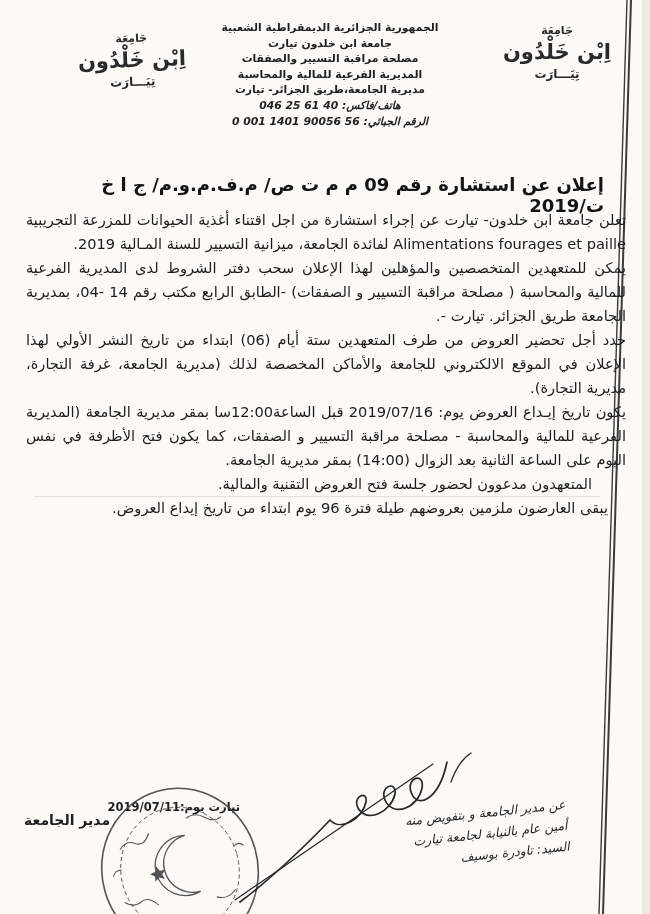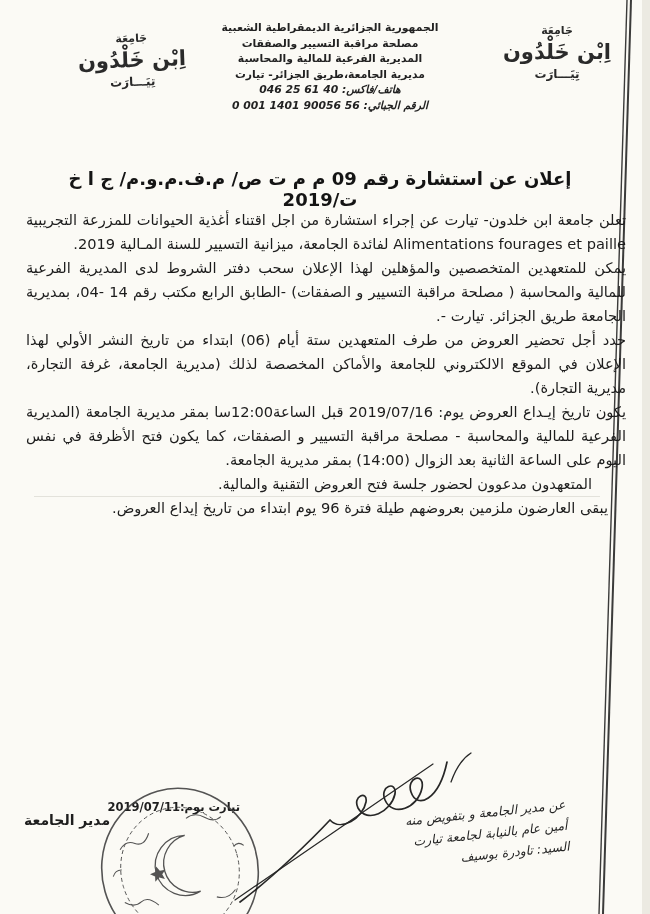--- a/index.html
+++ b/index.html
@@ -19,22 +19,22 @@
   .logo {
     position:absolute; direction:rtl; text-align:center; color:#2a2a2a;
   }
   .logo-left  { left:66px;  top:32px; width:132px; transform:rotate(-2deg); }
   .logo-right { left:488px; top:24px; width:138px; }
   .logo .l1 { font-size:11px;  font-weight:bold; letter-spacing:1px; }
   .logo .l2 { font-size:21px;  font-weight:bold; letter-spacing:-1px; line-height:30px; }
   .logo .l3 { font-size:12px;  font-weight:bold; letter-spacing:3px; }
   
   .doc-title {
-    position:absolute; top:158px; left:20px; right:30px; margin:10px;
-    direction:rtl; text-align:center;
+    position:absolute; top:158px; left:20px; right:30px; margin:16px;
+    direction:rtl; text-align:right;
     font-size:18px; font-weight:bold; color:#141414;
   }
   
   .body-text {
     position:absolute; top:208px; right:24px; left:26px;
     direction:rtl;
   }
   .body-text p {
     margin:0; font-size:14.6px; line-height:24px;
     text-align:justify; color:#1c1c1c;
@@ -83,20 +83,21 @@
     <div class="l3">تِيَـــارَت</div>
   </div>
   <div class="logo logo-right">
     <div class="l1">جَامِعَة</div>
     <div class="l2">اِبْن خَلْدُون</div>
     <div class="l3">تِيَـــارَت</div>
   </div>
 
   <div class="hdr-center">
     <div>الجمهورية الجزائرية الديمقراطية الشعبية</div>
+    <div>جامعة ابن خلدون تيارت</div>
     <div>مصلحة مراقبة التسيير والصفقات</div>
     <div>المديرية الفرعية للمالية والمحاسبة</div>
     <div>مديرية الجامعة،طريق الجزائر- تيارت</div>
     <div class="contact">
       <span>هاتف/فاكس:</span>
       <span class="num">046 25 61 40</span>
     </div>
     <div class="contact">
       <span>الرقم الجبائي:</span>
       <span class="num">0 001 1401 90056 56</span>

